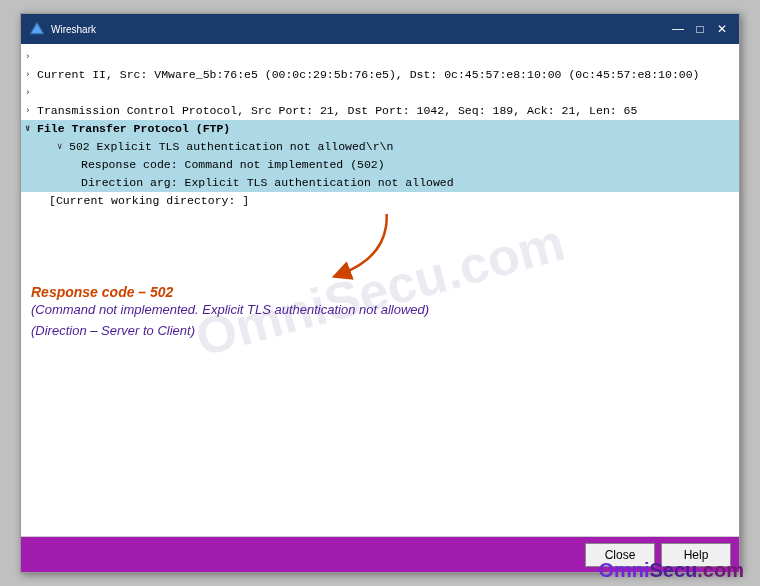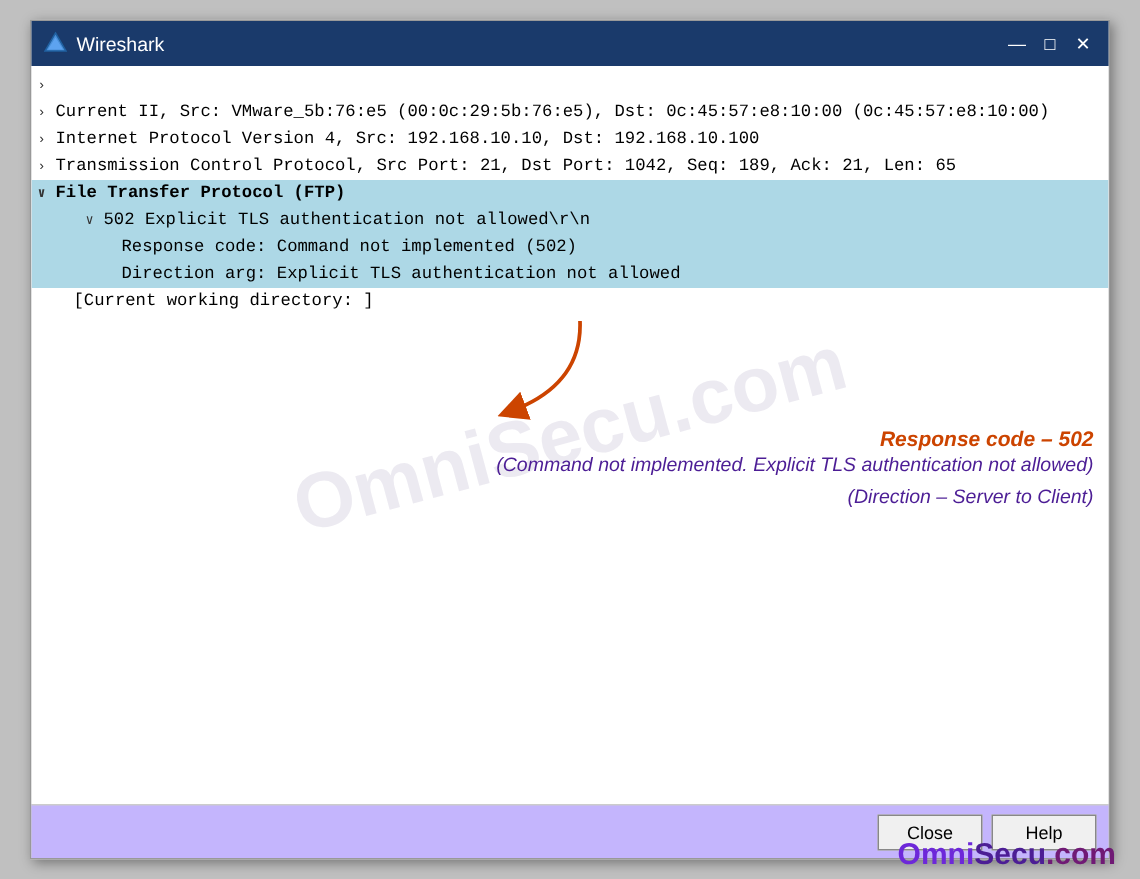--- a/index.html
+++ b/index.html
@@ -31,21 +31,21 @@
       flex-shrink: 0;
     }
     .title-bar-icon {
       width: 16px;
       height: 16px;
       margin-right: 6px;
       flex-shrink: 0;
     }
     .title-bar-text {
       color: white;
-      font-size: 13px;
+      font-size: 10px;
       font-weight: normal;
       flex: 1;
     }
     .title-bar-buttons {
       display: flex;
       gap: 4px;
     }
     .title-btn {
       width: 18px;
       height: 16px;
@@ -93,21 +93,21 @@
     }
     .ftp-row {
       background: #add8e6;
       font-weight: bold;
     }
     .ftp-detail {
       padding-left: 24px;
       background: #add8e6;
     }
     .response-info {
-      text-align: right;
+      text-align: left;
       padding: 20px 10px 10px;
       font-size: 13px;
     }
     .response-title {
       color: #cc4400;
       font-weight: bold;
       font-size: 14px;
       font-style: italic;
     }
     .response-detail {
@@ -123,21 +123,21 @@
       transform: translate(-50%, -50%) rotate(-15deg);
       font-size: 52px;
       font-weight: bold;
       color: rgba(180, 170, 200, 0.25);
       white-space: nowrap;
       pointer-events: none;
       font-family: Arial, sans-serif;
     }
     .footer-bar {
       height: 36px;
-      background: #c4b5fd;
+      background: #a21caf;
       border-top: 1px solid #ccc;
       display: flex;
       align-items: center;
       justify-content: flex-end;
       padding: 0 8px;
       gap: 6px;
       flex-shrink: 0;
     }
     .footer-btn {
       min-width: 70px;
@@ -180,21 +180,20 @@
     <div class="packet-list">
       <div class="packet-row">
         <span class="expand-arrow">›</span>
       </div>
       <div class="packet-row">
         <span class="expand-arrow">›</span>
         <span class="packet-text">Current II, Src: VMware_5b:76:e5 (00:0c:29:5b:76:e5), Dst: 0c:45:57:e8:10:00 (0c:45:57:e8:10:00)</span>
       </div>
       <div class="packet-row">
         <span class="expand-arrow">›</span>
-        <span class="packet-text">Internet Protocol Version 4, Src: 192.168.10.10, Dst: 192.168.10.100</span>
       </div>
       <div class="packet-row">
         <span class="expand-arrow">›</span>
         <span class="packet-text">Transmission Control Protocol, Src Port: 21, Dst Port: 1042, Seq: 189, Ack: 21, Len: 65</span>
       </div>
 
       <div class="packet-row ftp-row">
         <span class="expand-arrow">∨</span>
         <span class="packet-text">File Transfer Protocol (FTP)</span>
       </div>

